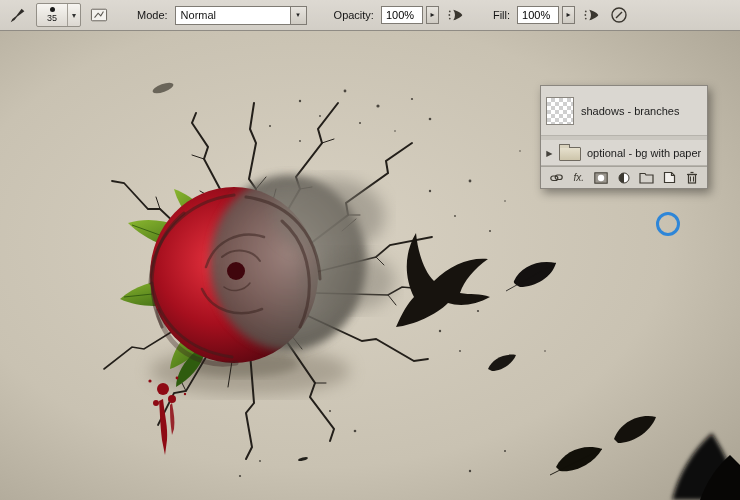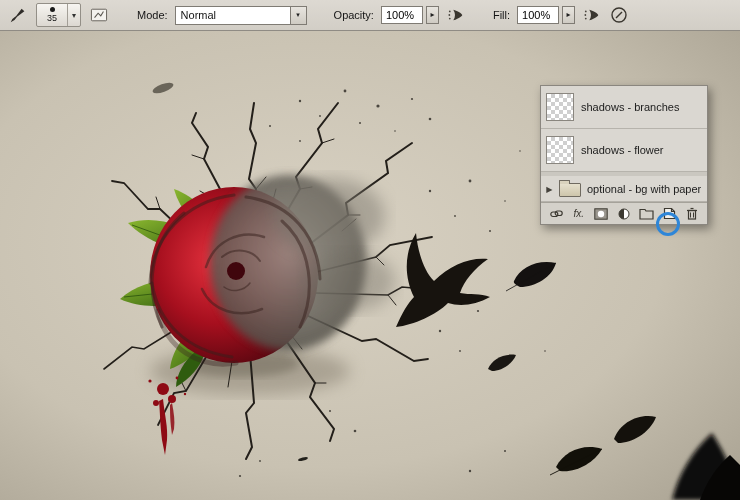--- a/index.html
+++ b/index.html
@@ -39,21 +39,21 @@
   .canvas-area { position:absolute; top:31px; left:0; width:740px; height:469px; overflow:hidden; }
   .canvas-area svg { display:block; }
 
   
   .layers-panel {
     position:absolute; left:540px; top:85px; width:168px;
     background:#d4d1ca; border:1px solid #8a867f;
     box-shadow:3px 4px 9px rgba(0,0,0,.38); z-index:10;
     font-size:11px; color:#1c1c1c;
   }
-  .layer-row { height:43px; display:flex; align-items:center; gap:7px; padding:0 5px; background:#dad7d1; border-bottom:1px solid #b6b3ac; }
+  .layer-row { height:50px; display:flex; align-items:center; gap:7px; padding:0 5px; background:#dad7d1; border-bottom:1px solid #b6b3ac; }
   .thumb { width:28px; height:28px; border:1px solid #8a867f; flex:none; }
   .checker {
     background-color:#fff;
     background-image:
       linear-gradient(45deg,#cfcfcf 25%,transparent 25%,transparent 75%,#cfcfcf 75%),
       linear-gradient(45deg,#cfcfcf 25%,transparent 25%,transparent 75%,#cfcfcf 75%);
     background-size:8px 8px; background-position:0 0,4px 4px;
   }
   .gradient-thumb { background:linear-gradient(180deg,#000 0%,#6e6e6e 55%,#fff 100%); }
   .mask-thumb { background:#fff; }
@@ -293,24 +293,20 @@
   </svg>
 </div>
 
 <div class="layers-panel">
 
   <div class="layer-row">
     <div class="thumb checker"></div>
     <span class="layer-label">shadows - branches</span>
   </div>
 
-  <div class="layer-row">
-    <div class="thumb checker"></div>
-    <span class="layer-label">shadows - flower</span>
-  </div>
 
 
   <div class="panel-spacer"></div>
 
   <div class="group-row">
     <span class="expand-tri">▶</span>
     <span class="folder-icon"></span>
     <span class="layer-label">optional - bg with paper</span>
   </div>
 

